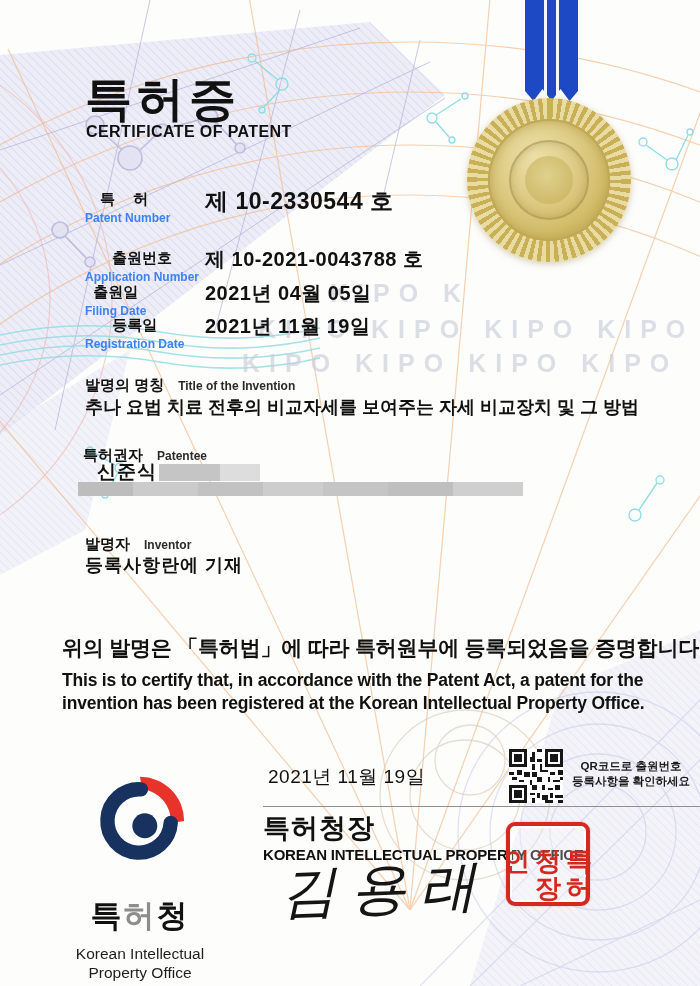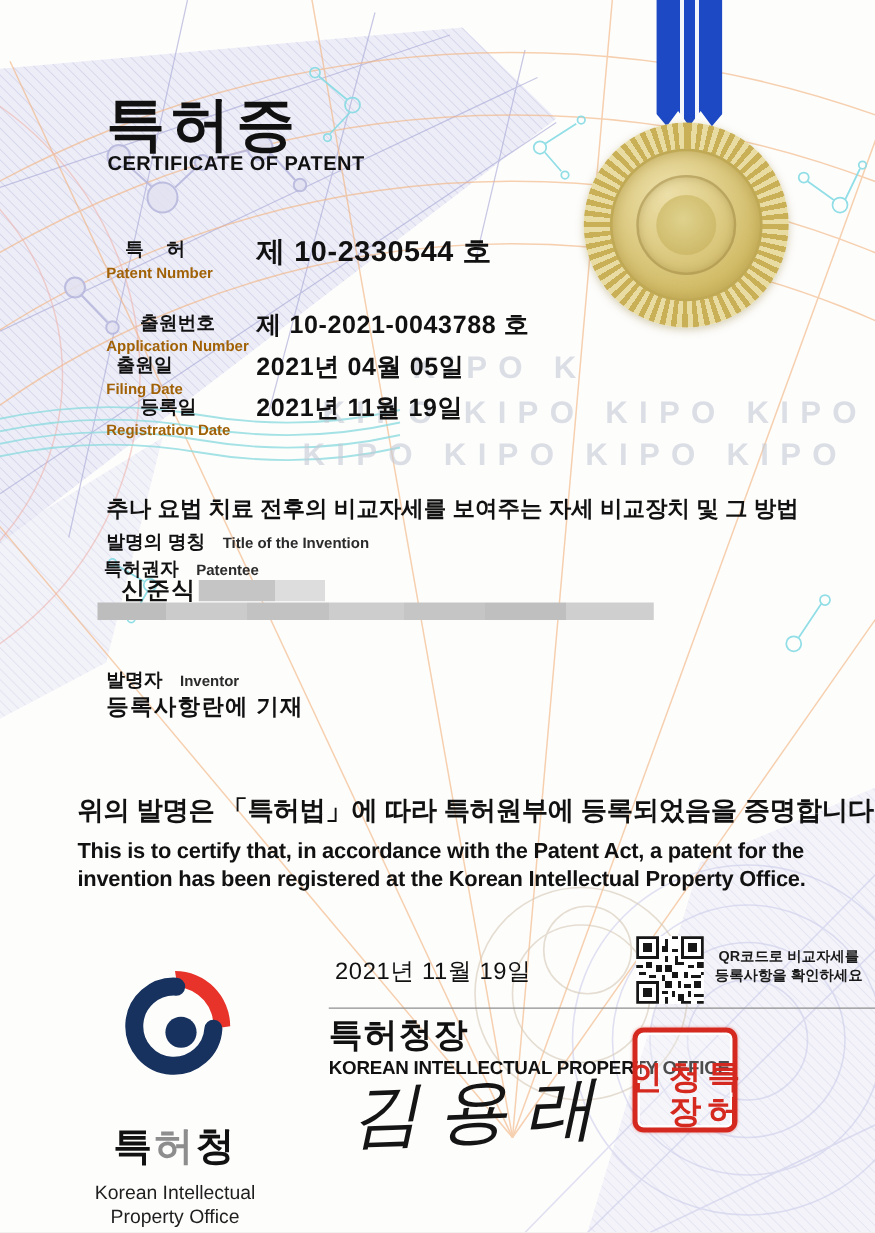--- a/index.html
+++ b/index.html
@@ -25,21 +25,21 @@
   .gold-core{position:absolute;inset:58px;border-radius:50%;background:radial-gradient(circle at 45% 40%,#dfd28d,#c8b15c);}
 
   
   .title-ko{left:85px;top:68px;font-size:47px;font-weight:bold;letter-spacing:5px;}
   .title-en{left:86px;top:123px;font-size:16px;font-weight:bold;letter-spacing:.4px;}
 
   
   .field{position:absolute;left:85px;z-index:3;text-align:center;}
   .field .ko{font-size:15px;font-weight:bold;display:block;}
   .field .ko.sp{letter-spacing:7px;}
-  .field .en{font-size:12px;font-weight:bold;color:#a16207;display:block;margin-top:2px;}
+  .field .en{font-size:12px;font-weight:bold;color:#3b82f6;display:block;margin-top:2px;}
   .field .val{position:absolute;left:120px;top:-4px;font-weight:bold;white-space:nowrap;letter-spacing:.5px;}
   .r0{top:190px;} .r0 .val{font-size:23px;}
   .r1{top:249px;} .r1 .val{font-size:20px;top:-3px;}
   .r2{top:283px;} .r2 .val{font-size:20px;top:-3px;}
   .r3{top:316px;} .r3 .val{font-size:20px;top:-3px;}
 
   .sec-label{position:absolute;z-index:3;font-size:15px;font-weight:bold;}
   .sec-label .en{font-size:12px;font-weight:bold;color:#2b2b2b;margin-left:14px;}
   .invention-title{left:85px;top:395px;font-size:18px;font-weight:bold;white-space:nowrap;}
   .patentee-row{left:97px;top:459px;display:flex;align-items:center;}
@@ -206,21 +206,21 @@
     <span class="ko">출원일</span>
     <span class="en">Filing Date</span>
     <span class="val">2021년 04월 05일</span>
   </div>
   <div class="field r3">
     <span class="ko">등록일</span>
     <span class="en">Registration Date</span>
     <span class="val">2021년 11월 19일</span>
   </div>
 
-  <div class="sec-label" style="left:85px;top:376px;margin-top:48px;">
+  <div class="sec-label" style="left:85px;top:376px;">
     <span>발명의 명칭</span><span class="en">Title of the Invention</span>
   </div>
   <div class="abs invention-title">추나 요법 치료 전후의 비교자세를 보여주는 자세 비교장치 및 그 방법</div>
 
   <div class="sec-label" style="left:83px;top:446px;">
     <span>특허권자</span><span class="en">Patentee</span>
   </div>
   <div class="abs patentee-row">
     <span class="patentee-name">신준식</span>
     <span class="redact1"></span>
@@ -279,21 +279,21 @@
         <rect x="13" y="18" width="2" height="2"></rect>
           <rect x="16" y="17" width="1" height="2"></rect>
         <rect x="18" y="18" width="3" height="1"></rect>
           <rect x="9" y="19" width="1" height="2"></rect>
         <rect x="14" y="20" width="3" height="1"></rect>
           <rect x="19" y="20" width="2" height="1"></rect>
       </g>
     </svg>
   </div>
   <div class="abs qr-caption">
-    <div>QR코드로 비교자세를</div>
+    <div>QR코드로 출원번호</div>
     <div>등록사항을 확인하세요</div>
   </div>
 
   <div class="abs divider"></div>
   <div class="abs comm-ko">특허청장</div>
   <div class="abs comm-en">
     <div>KOREAN INTELLECTUAL PROPERTY OFFICE</div>
   </div>
   <div class="abs signature">김용래</div>
   <div class="stamp">

